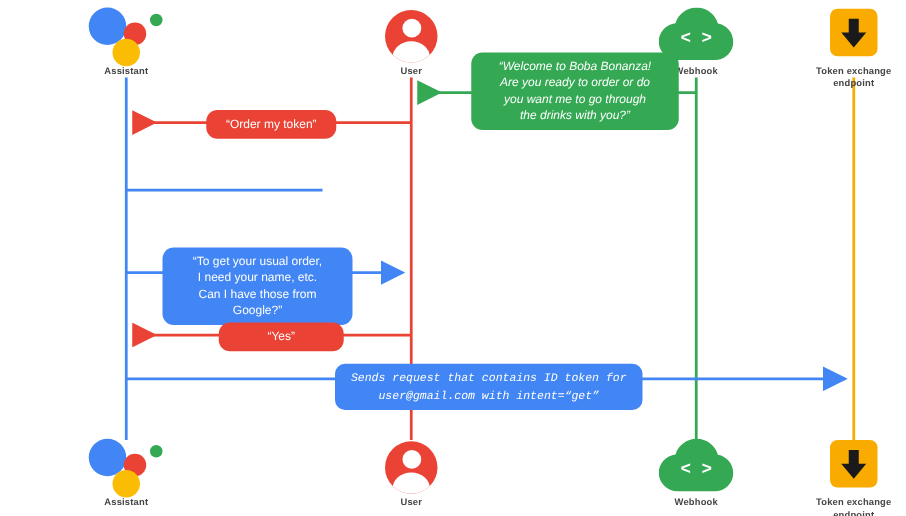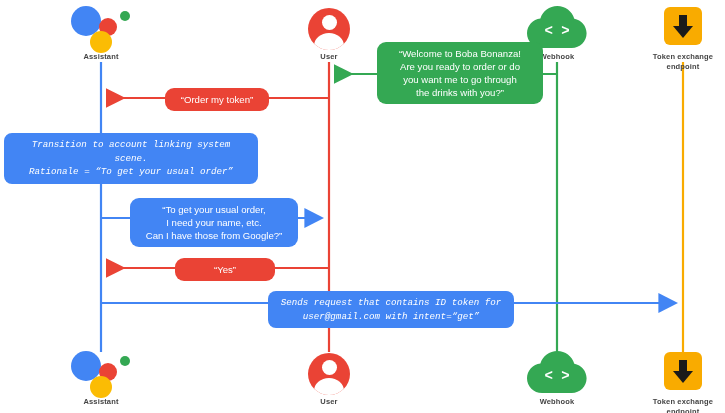--- a/index.html
+++ b/index.html
@@ -119,21 +119,21 @@
   
   .bubble {
     position: absolute;
     box-sizing: border-box;
     border-radius: 9px;
     color: #ffffff;
     text-align: center;
     padding: 5px 9px;
     white-space: pre-line;
   }
-  .bubble.green  { background: #34A853; }
+  .bubble.green  { background: #34A853; font-style: italic; }
   .bubble.red    { background: #EA4335; }
   .bubble.blue   { background: #4285F4; }
   .bubble.sans {
     font-family: "Liberation Sans", sans-serif;
     font-size: 9.6px;
     line-height: 13px;
   }
   .bubble.mono {
     font-family: "Liberation Mono", monospace;
     font-style: italic;
@@ -267,24 +267,22 @@
 endpoint</div>
   </div>
 
   <div class="bubble green sans" style="left:377px; top:42px; width:166px;">“Welcome to Boba Bonanza!
 Are you ready to order or do
 you want me to go through
 the drinks with you?”</div>
 
   <div class="bubble red sans" style="left:165px; top:88px; width:104px;">“Order my token”</div>
 
-  <div class="bubble blue mono" style="left:4px; top:133px; width:254px;">Transition to account linking system scene.
-Rationale = “To get your usual order”</div>
-
-  <div class="bubble blue sans" style="left:130px; top:198px; width:168px;">“To get your usual order,
+
+  <div class="bubble blue sans" style="left:130px; top:198px; width:152px;">“To get your usual order,
 I need your name, etc.
 Can I have those from Google?”</div>
 
   <div class="bubble blue mono" style="left:268px; top:291px; width:246px;">Sends request that contains ID token for
 user@gmail.com with intent=“get”</div>
 
   <div class="bubble red sans" style="left:175px; top:258px; width:100px;">“Yes”</div>
 
 </div>
 

